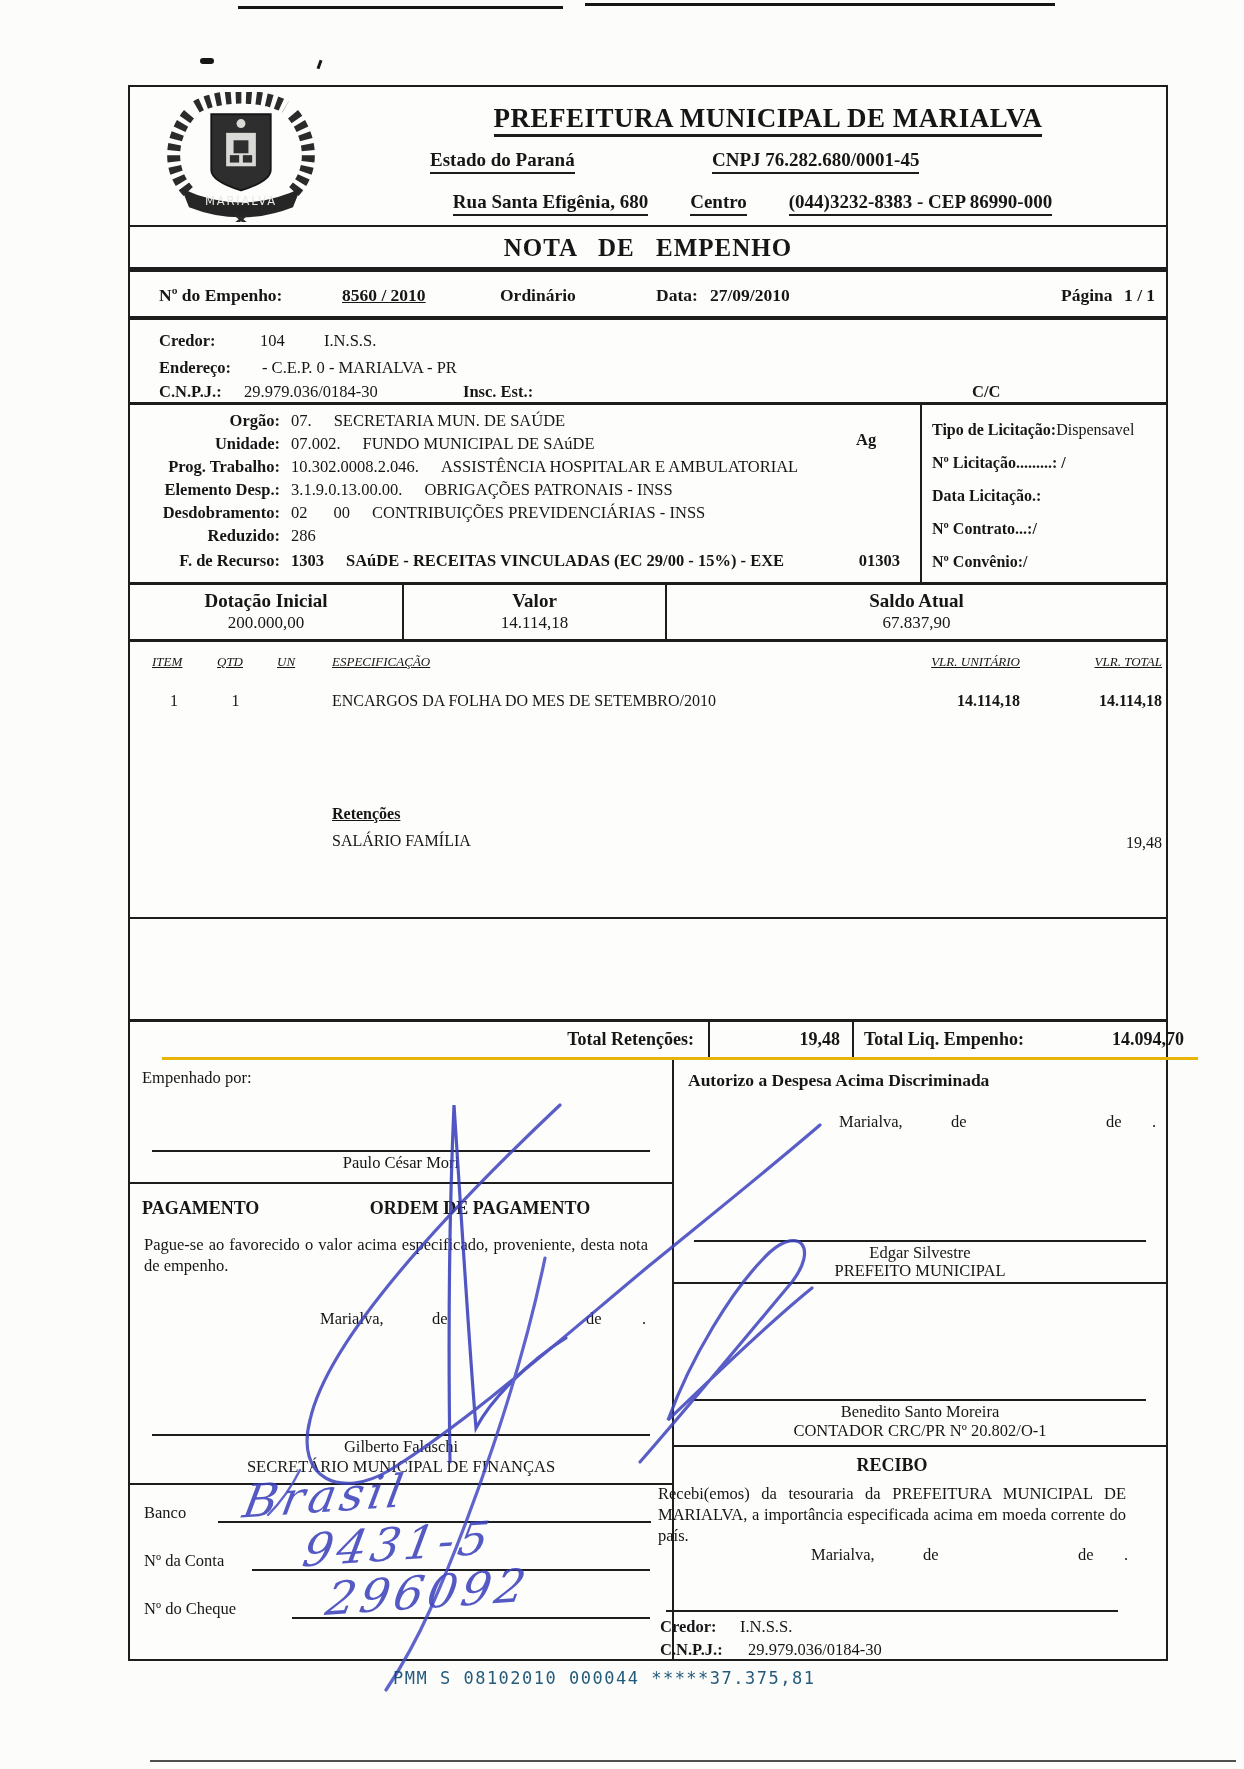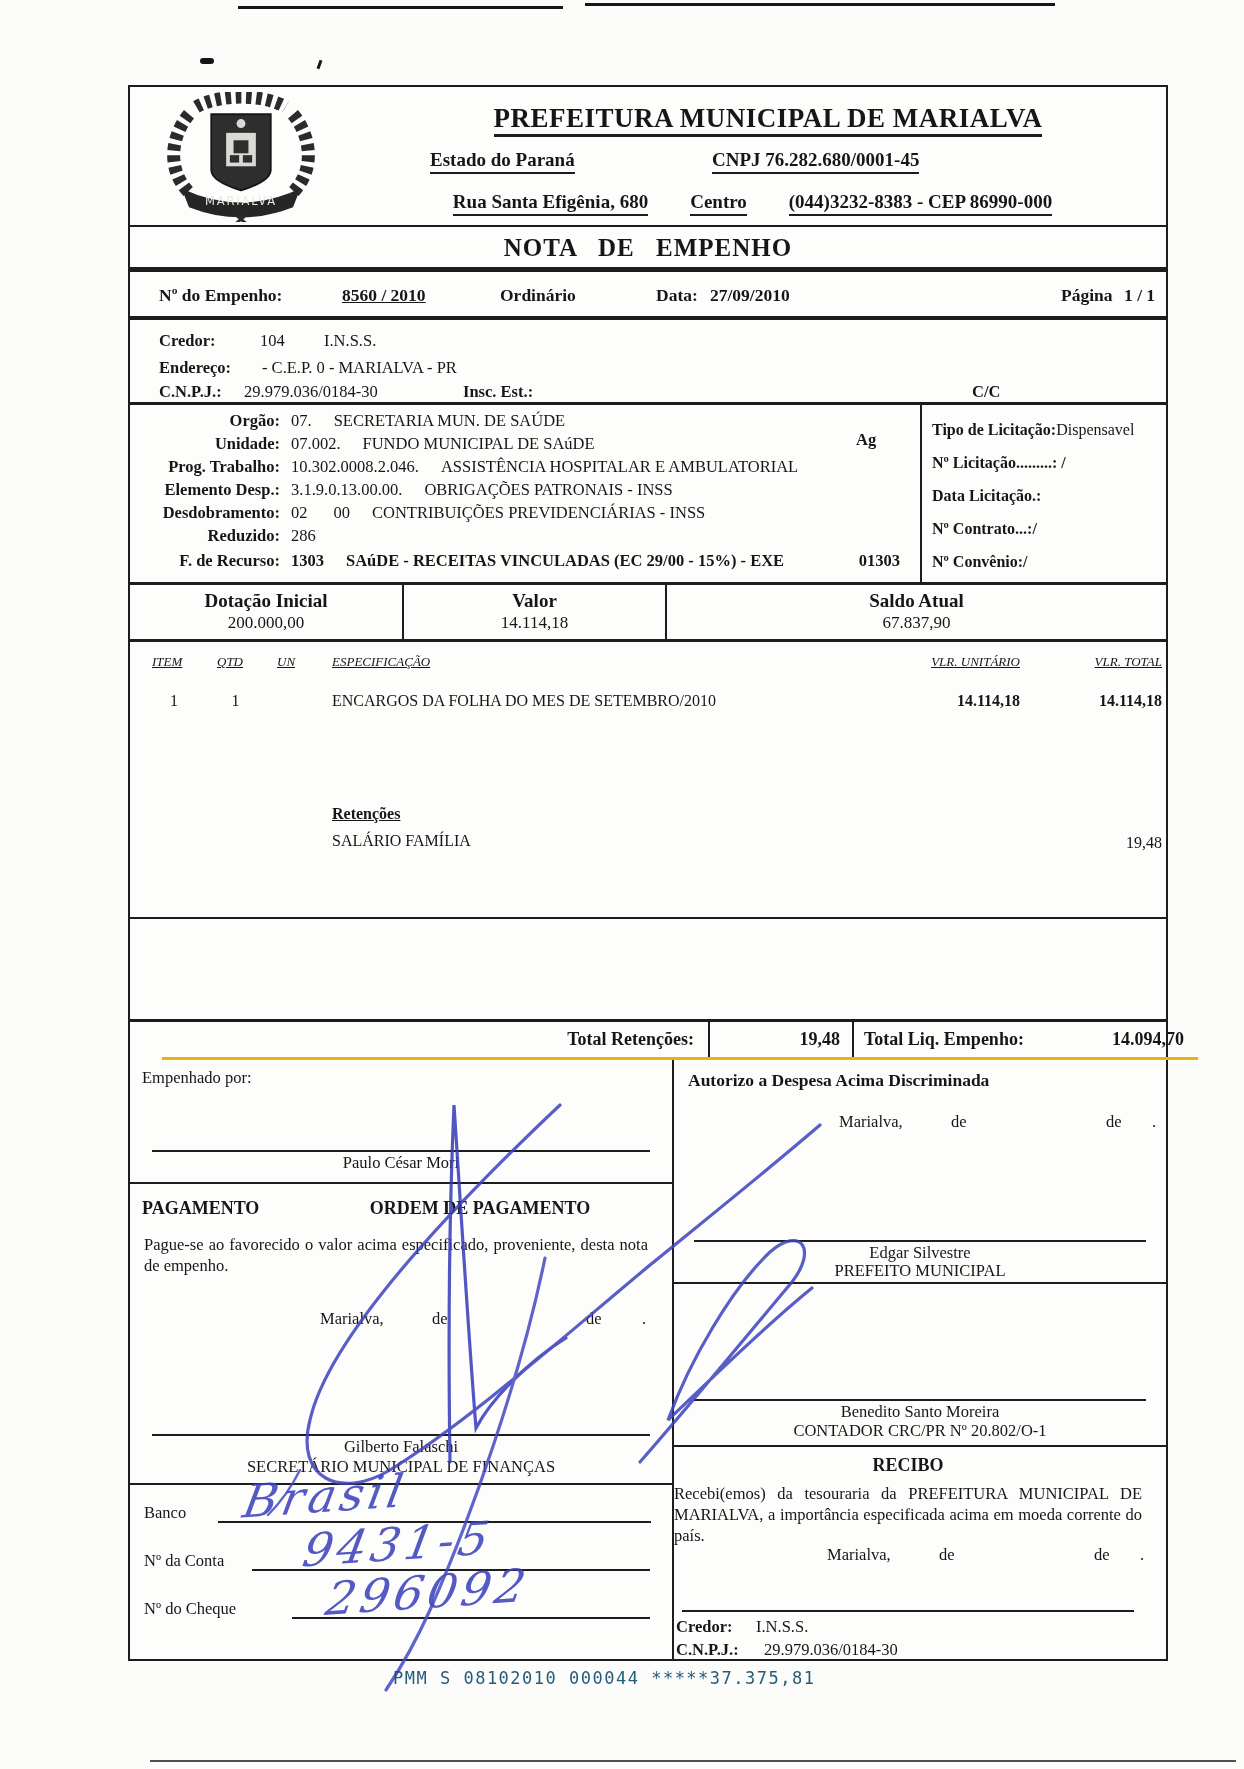--- a/index.html
+++ b/index.html
@@ -50,21 +50,21 @@
   .sec-totals{top:935px;height:38px;border-bottom:3px solid #eab308;font-size:18px;margin-left:32px;}
   .tot-div1{position:absolute;left:546px;top:0;bottom:0;border-left:2px solid #1d1d1d;}
   .tot-div2{position:absolute;left:690px;top:0;bottom:0;border-left:2px solid #1d1d1d;}
   
   .box{position:absolute;box-sizing:border-box;font-size:16.5px;overflow:visible;}
   .box-empenhado{left:0;top:973px;width:544px;height:124px;border-right:2px solid #1d1d1d;border-bottom:2px solid #1d1d1d;}
   .box-pagamento{left:0;top:1097px;width:544px;height:301px;border-right:2px solid #1d1d1d;border-bottom:2px solid #1d1d1d;}
   .box-banco{left:0;top:1398px;width:544px;height:174px;border-right:2px solid #1d1d1d;}
   .box-autorizo{left:544px;top:973px;width:492px;height:224px;border-bottom:2px solid #1d1d1d;}
   .box-contador{left:544px;top:1197px;width:492px;height:163px;border-bottom:2px solid #1d1d1d;}
-  .box-recibo{left:532px;top:1360px;width:492px;height:236px;}
+  .box-recibo{left:516px;top:1360px;width:492px;height:236px;}
   .sigline{position:absolute;border-top:2px solid #1d1d1d;}
   .cname{position:absolute;text-align:center;font-size:16.5px;}
   .para{position:absolute;text-align:justify;line-height:1.28;}
   .dateline span{position:absolute;font-size:16.5px;}
   
   .hand{position:absolute;font-family:"DejaVu Serif",serif;font-style:italic;color:#3d43bd;opacity:.88;
         transform:skewX(-14deg) rotate(-4deg);letter-spacing:4px;white-space:nowrap;}
   .stamp{position:absolute;left:393px;top:1668px;font-family:"DejaVu Sans Mono",monospace;
          font-size:17px;color:#0c4a6e;letter-spacing:1.5px;opacity:.9;}
   .scrawl{position:absolute;left:0;top:0;pointer-events:none;}

